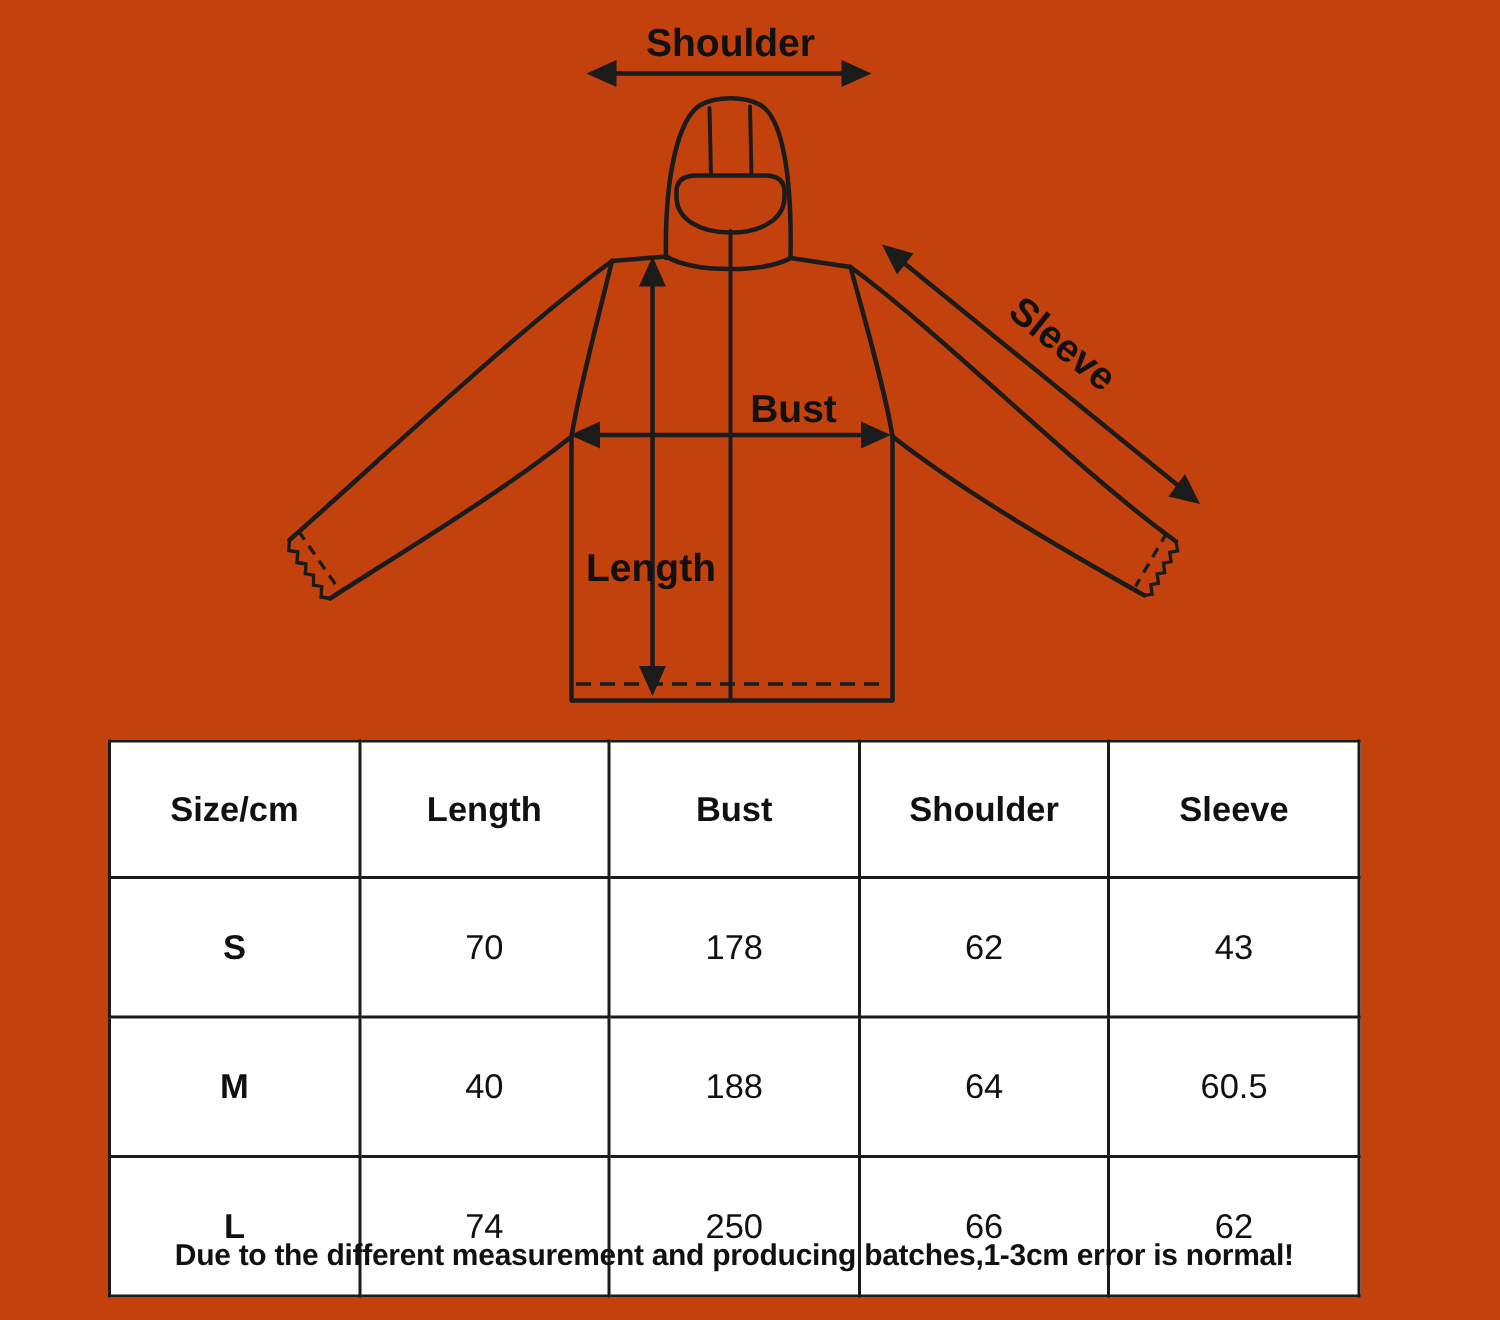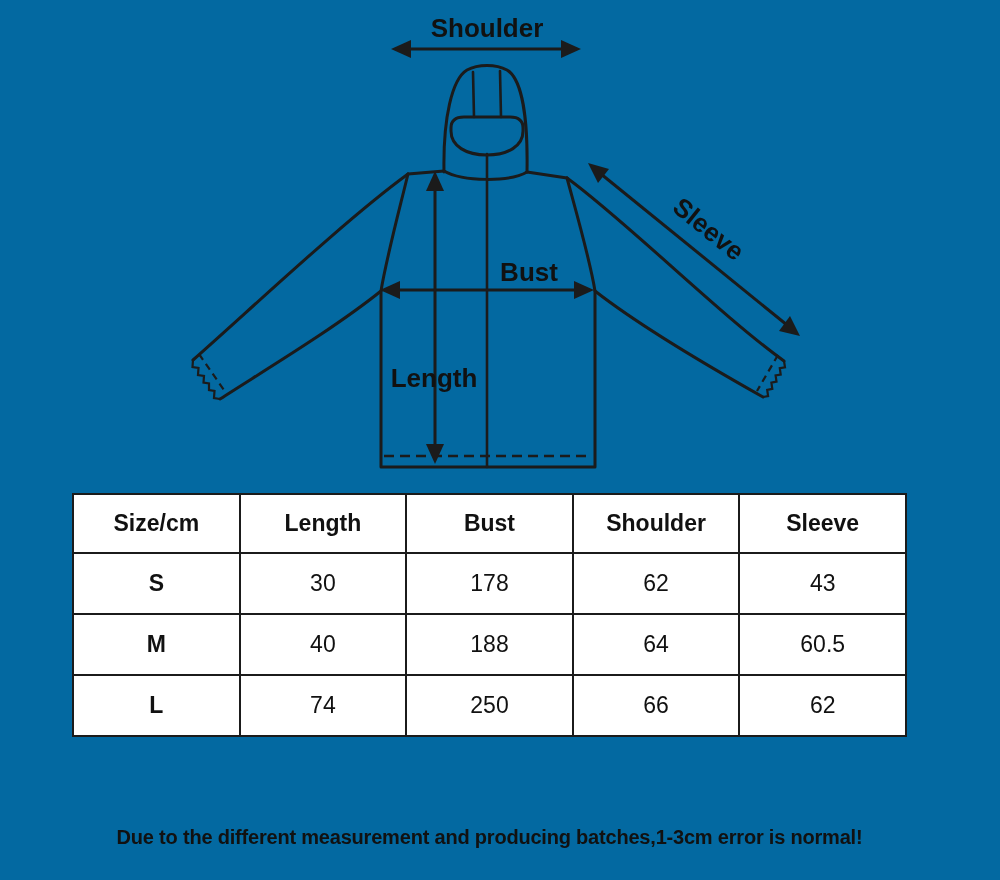--- a/index.html
+++ b/index.html
@@ -5,21 +5,21 @@
   html, body {
     margin: 0;
     padding: 0;
     background: #ffffff;
     font-family: "Liberation Sans", sans-serif;
   }
   .page {
     position: relative;
     width: 1000px;
     height: 880px;
-    background: #0369a1;
+    background: #c2410c;
     overflow: hidden;
   }
   .diagram-wrap {
     position: absolute;
     top: 0;
     left: 0;
     width: 1000px;
     height: 493px;
   }
   svg.diagram { display: block; }
@@ -74,21 +74,21 @@
     border-collapse: collapse;
     table-layout: fixed;
     background: #ffffff;
   }
   table.size-table th,
   table.size-table td {
     border: 2.6px solid #1b1b1b;
     text-align: center;
     vertical-align: middle;
     color: #111111;
-    padding: 0;
+    padding: 16px;
   }
   table.size-table th {
     height: 57px;
     font-size: 23px;
     font-weight: bold;
   }
   table.size-table td {
     height: 59px;
     font-size: 23px;
     font-weight: normal;
@@ -181,21 +181,21 @@
         <th>Size/cm</th>
         <th>Length</th>
         <th>Bust</th>
         <th>Shoulder</th>
         <th>Sleeve</th>
       </tr>
     </thead>
     <tbody>
       <tr>
         <td class="size-cell">S</td>
-        <td>30</td>
+        <td>70</td>
         <td>178</td>
         <td>62</td>
         <td>43</td>
       </tr>
       <tr>
         <td class="size-cell">M</td>
         <td>40</td>
         <td>188</td>
         <td>64</td>
         <td>60.5</td>

